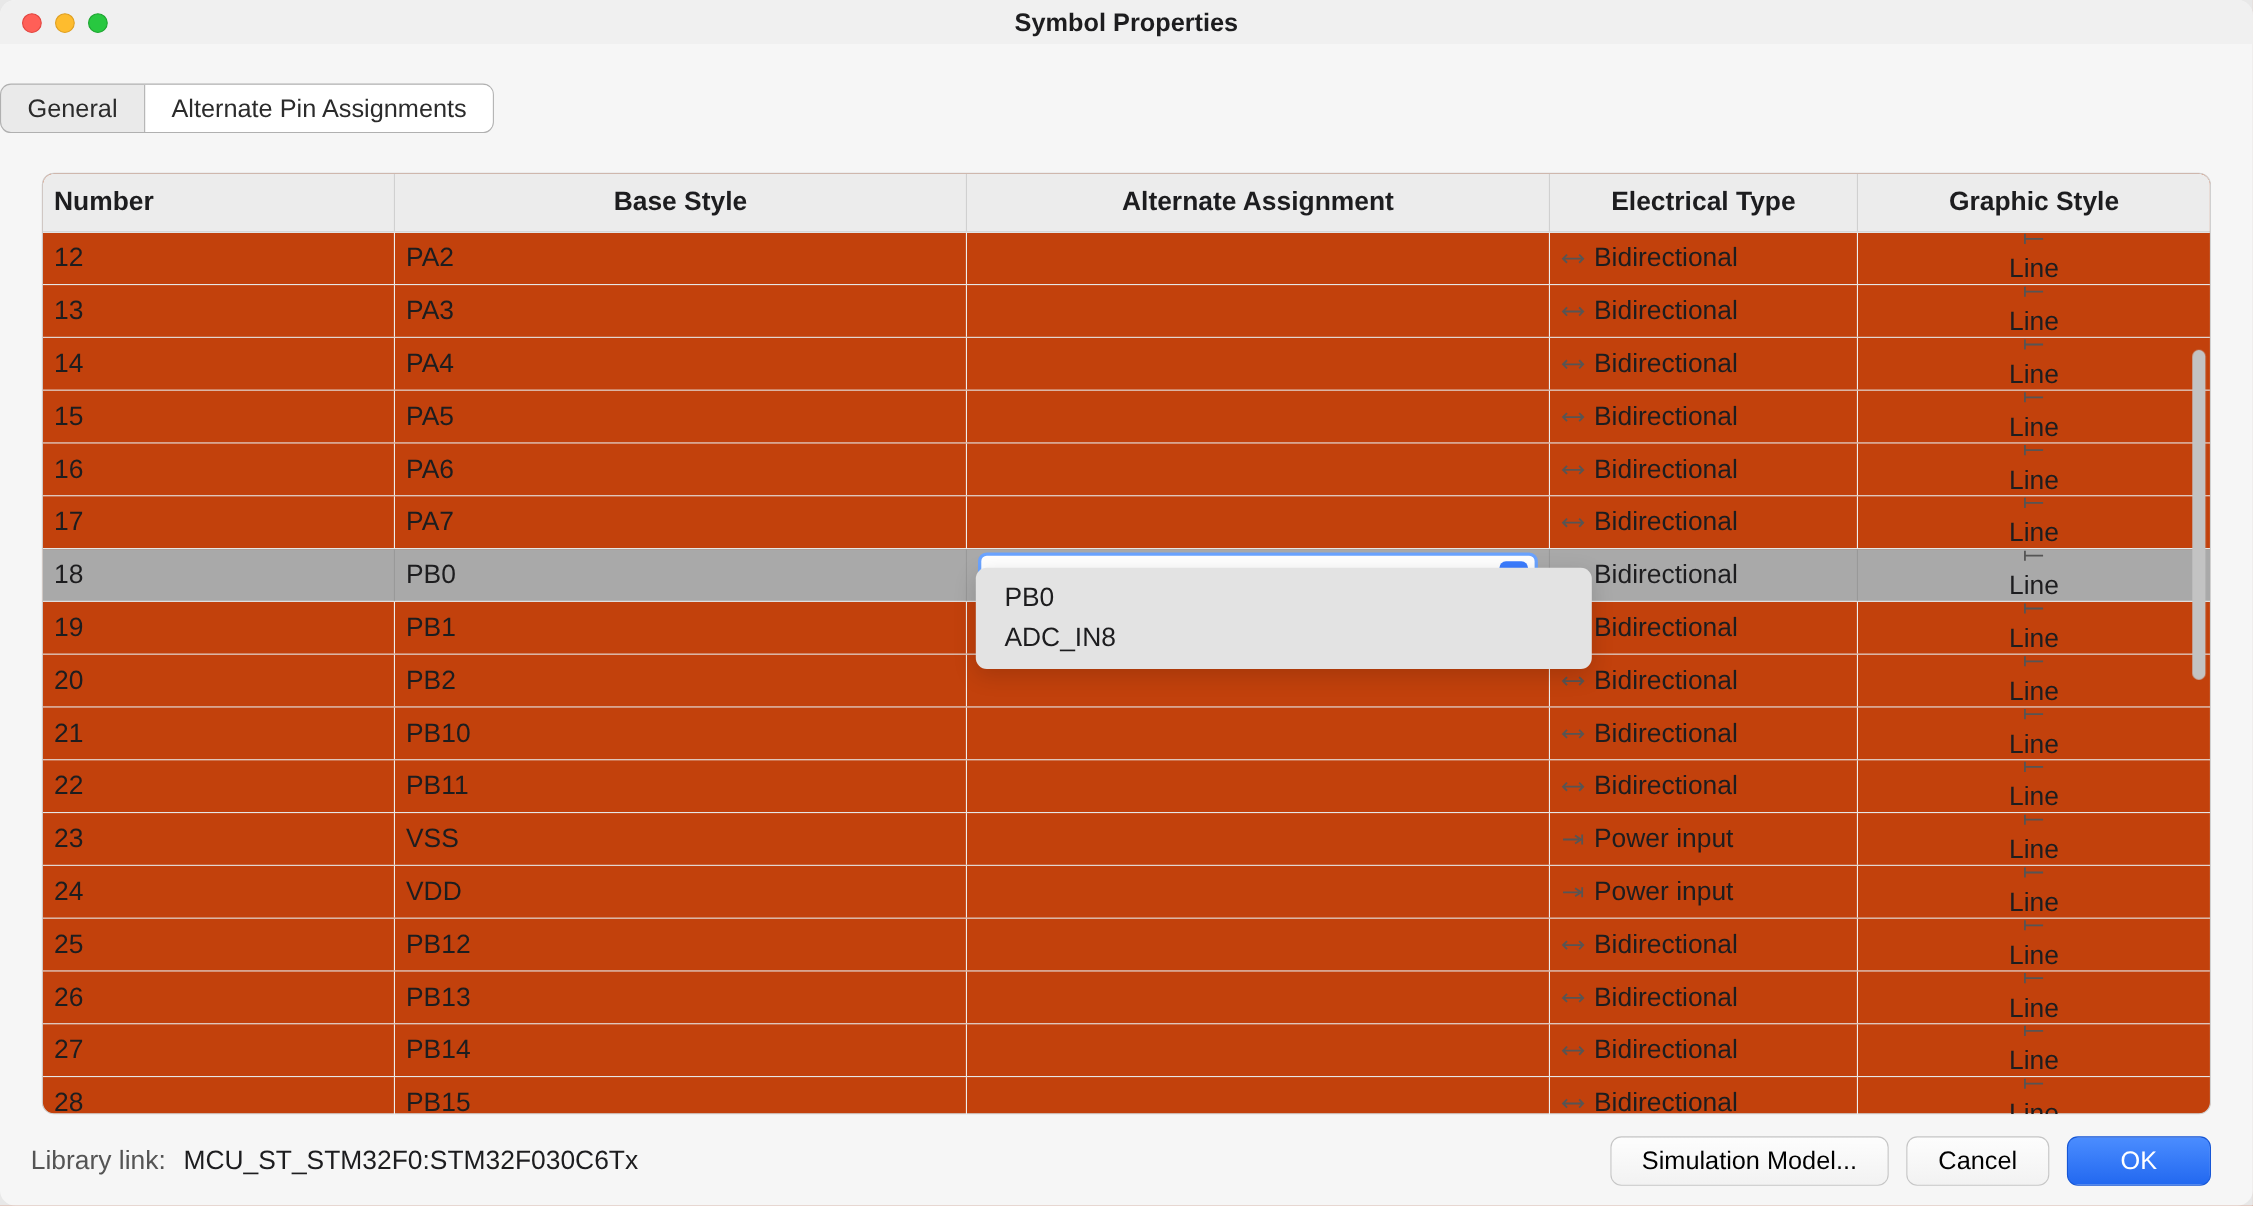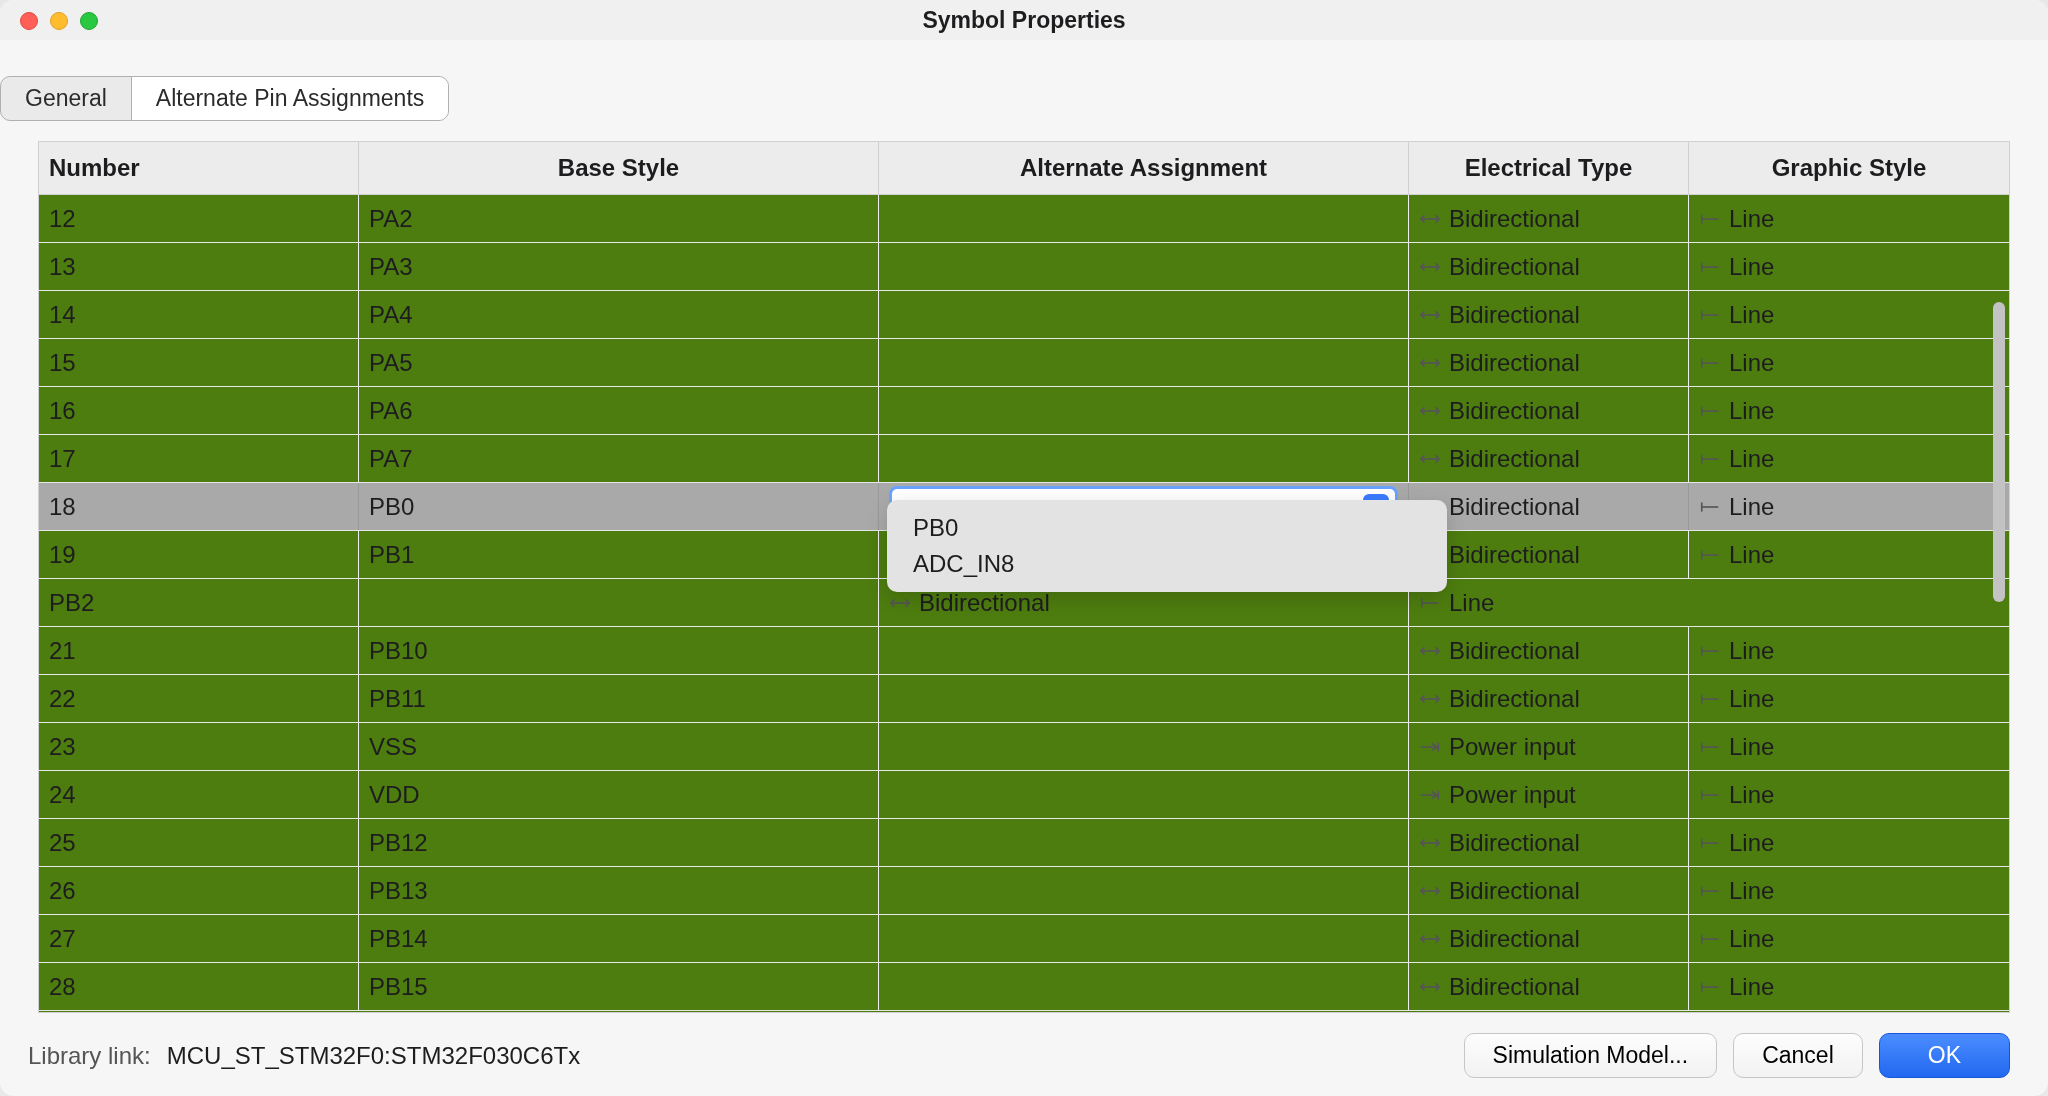--- a/index.html
+++ b/index.html
@@ -78,24 +78,24 @@
     color: #2b2b2b;
   }
   .seg button.active {
     background: var(--tab-selected-bg);
   }
   .seg button + button { border-left: 1px solid var(--border-dark); }
 
   
   .content {
     flex: 1;
-    margin: 0 38px 12px 38px;
+    margin: 16px 38px 12px 38px;
     border: 1px solid var(--border);
-    border-radius: 0;
-    background: #4d7c0f;
+    border-radius: 11px;
+    background: #c2410c;
     display: flex;
     flex-direction: column;
     position: relative;
     overflow: hidden;
   }
   .table {
     flex: 1;
     overflow-y: auto;
     position: relative;
   }
@@ -130,21 +130,21 @@
     padding: 0 10px;
     border-right: 1px solid #eee;
     white-space: nowrap;
     overflow: hidden;
     text-overflow: ellipsis;
     display: flex;
     align-items: center;
     gap: 8px;
     height: 100%;
   }
-  .cell:last-child { border-right: none; }
+  .cell:last-child { border-right: none; flex-direction: column; }
   .row.sel .cell { border-right-color: #999; }
   .combo {
     position: relative;
     width: 100%;
     height: 42px;
     border: 3px solid var(--blue-border);
     border-radius: 8px;
     background: #fff;
     display: flex;
     align-items: center;
@@ -452,20 +452,21 @@
       <span class="gstyle-icon">
                 <svg viewBox="0 0 24 12" width="22" height="12" stroke="#555" stroke-width="1.8" fill="none">
                   <line x1="3" y1="6" x2="21" y2="6"></line>
                   <line x1="3" y1="1" x2="3" y2="11"></line>
                 </svg>
               </span>
       <span>Line</span>
     </div>
           </div>
           <div class="row">
+    <div class="cell">20</div>
     <div class="cell">PB2</div>
     <div class="cell"></div>
     <div class="cell">
       <span class="etype-icon">
                 <svg viewBox="0 0 24 12" width="22" height="12" stroke="#555" stroke-width="1.8" fill="none">
                   <line x1="3" y1="6" x2="21" y2="6"></line>
                   <polyline points="6,2 2,6 6,10"></polyline>
                   <polyline points="18,2 22,6 18,10"></polyline>
                 </svg>
               </span>

